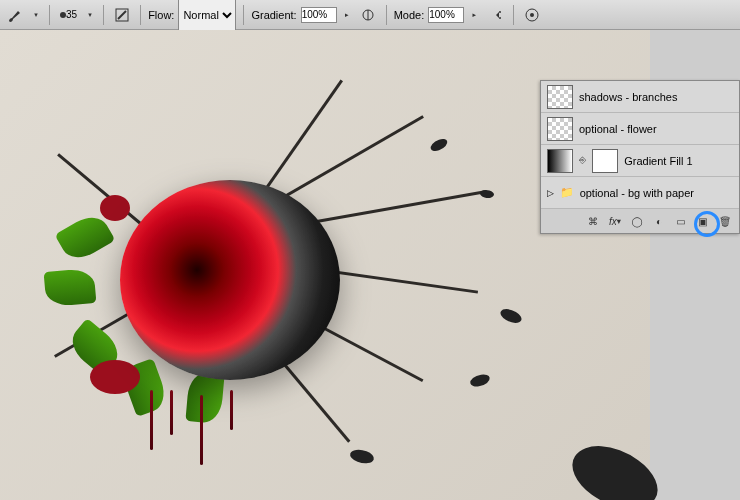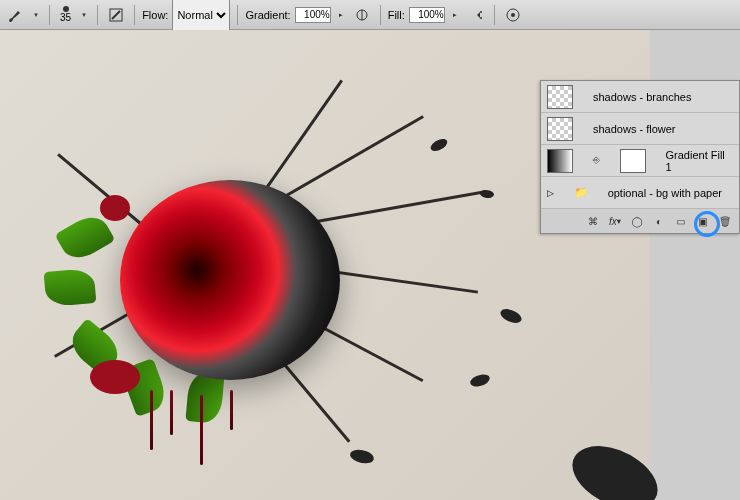--- a/index.html
+++ b/index.html
@@ -1,38 +1,38 @@
 <!DOCTYPE html>
 <html><head>
 <meta charset="utf-8">
 <style>
 * { margin:0; padding:0; box-sizing:border-box; font-family:"Segoe UI",Tahoma,sans-serif; }
 body { background:#c8c8c8; width:740px; height:500px; overflow:hidden; position:relative; }
 .toolbar { height:30px; background:linear-gradient(#e0e0e0,#c8c8c8); display:flex; align-items:center; padding:0 4px; font-size:11px; gap:4px; border-bottom:1px solid #999; }
 .toolbar .sep { width:1px; height:20px; background:#999; margin:0 3px; }
 .toolbar select { font-size:11px; height:32px; border:1px solid #888; }
-.toolbar input.num { width:36px; height:16px; font-size:10px; border:1px solid #888; text-align:right; background:#fff; }
+.toolbar input.num { width:36px; height:16px; font-size:10px; border:1px solid #888; text-align:left; background:#fff; }
 .toolbar .tri { display:inline-flex; align-items:center; justify-content:center; width:12px; height:16px; font-size:7px; color:#333; cursor:pointer; }
-.brush-chip { display:flex; flex-direction:column; align-items:center; cursor:pointer; padding:0 3px; }
+.brush-chip { display:flex; flex-direction:row; align-items:center; cursor:pointer; padding:0 3px; }
 .brush-dot { width:6px; height:6px; background:#333; border-radius:50%; }
 .brush-size { font-size:10px; }
 .icon-btn { width:22px; height:22px; display:flex; align-items:center; justify-content:center; cursor:pointer; border-radius:2px; }
 .canvas { position:absolute; top:30px; left:0; right:0; bottom:0; background:#cdcdcd; overflow:hidden; }
 .paper { position:absolute; top:0; left:0; width:650px; height:470px; background:linear-gradient(135deg,#e1dcd3,#d4cec4); }
 
 .leaves { position:absolute; left:70px; top:180px; width:200px; height:200px; }
 .leaf { position:absolute; width:50px; height:35px; background:linear-gradient(#49a10e,#2b6b08); border-radius:5px 50% 5px 50%; }
 .rose { position:absolute; left:120px; top:150px; width:220px; height:200px; border-radius:50%; background:radial-gradient(circle at 35% 45%,#2a0003 0%,#7a0412 15%,#c3162a 35%,#e3313d 45%,#555 55%,#2b2b2b 70%,#1a1a1a 85%); filter:contrast(1.15); box-shadow:0 10px 30px rgba(0,0,0,.35); }
 .branch { position:absolute; background:#2d2a27; transform-origin:left center; }
 .feather { position:absolute; background:#222; border-radius:60% 40% 60% 40%; }
 .drip { position:absolute; width:3px; background:linear-gradient(#7d0614,#4a020c); border-radius:2px; }
 .splat { position:absolute; background:#9b0e1d; border-radius:50%; }
 
 .panel { position:absolute; top:80px; right:0; width:200px; background:#d8d8d8; border:1px solid #888; font-size:11px; box-shadow:-1px 1px 3px rgba(0,0,0,.25); }
-.layer { height:32px; display:flex; align-items:center; gap:20px; padding:2px 6px; border-bottom:1px solid #b8b8b8; cursor:pointer; }
+.layer { height:32px; display:flex; align-items:center; gap:6px; padding:2px 6px; border-bottom:1px solid #b8b8b8; cursor:pointer; }
 .thumb { width:26px; height:24px; border:1px solid #666; background:#fff; position:relative; overflow:hidden; }
 .thumb.checker { background:repeating-conic-gradient(#ccc 0 25%,#fff 0 50%) 0 0/8px 8px; }
 .thumb.grad { background:linear-gradient(90deg,#000,#fff); }
 .link { font-size:9px; color:#444; }
 .mask { width:26px; height:24px; border:1px solid #666; background:#fff; }
 .panel-footer { height:24px; display:flex; align-items:center; justify-content:flex-end; gap:6px; padding:0 6px; background:#cfcfcf; }
 .panel-footer .fbtn { width:16px; height:16px; display:flex; align-items:center; justify-content:center; cursor:pointer; font-size:10px; color:#333; }
 .highlight-ring { position:absolute; width:26px; height:26px; border:3px solid #2a8cff; border-radius:50%; pointer-events:none; }
 .tool-brush-svg { width:16px; height:16px; }
 svg { display:block; }
@@ -69,21 +69,21 @@
   <span>Gradient:</span>
   <input class="num" value="100%" style="">
   <span class="tri">▸</span>
   <div class="icon-btn">
     <svg width="16" height="16" viewBox="0 0 16 16">
         <circle cx="8" cy="8" r="5" fill="none" stroke="#333"></circle>
         <path d="M8 3v10" stroke="#333"></path>
       </svg>
   </div>
   <div class="sep"></div>
-  <span>Fill:</span>
+  <span>Mode:</span>
   <input class="num" value="100%" style="">
   <span class="tri">▸</span>
   <div class="icon-btn">
     <svg width="16" height="16" viewBox="0 0 16 16">
         <path d="M3 8h6l3-3v6l-3-3" fill="#333"></path>
         <circle cx="13" cy="5" r="1" fill="#333"></circle>
         <circle cx="13" cy="11" r="1" fill="#333"></circle>
       </svg>
   </div>
   <div class="sep"></div>
@@ -134,21 +134,21 @@
   </div>
 </div>
 
 <div class="panel">
   <div class="layer">
     <div class="thumb checker"></div>
     <span>shadows - branches</span>
   </div>
   <div class="layer">
     <div class="thumb checker"></div>
-    <span>shadows - flower</span>
+    <span>optional - flower</span>
   </div>
   <div class="layer">
     <div class="thumb grad"></div>
     <span class="link">⎆</span>
     <div class="mask"></div>
     <span>Gradient Fill 1</span>
   </div>
   <div class="layer">
     <span style="font-size:9px;">▷</span>
     <span>📁</span>

